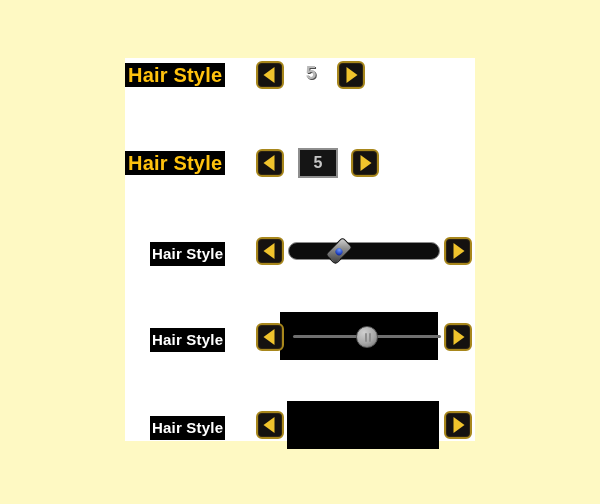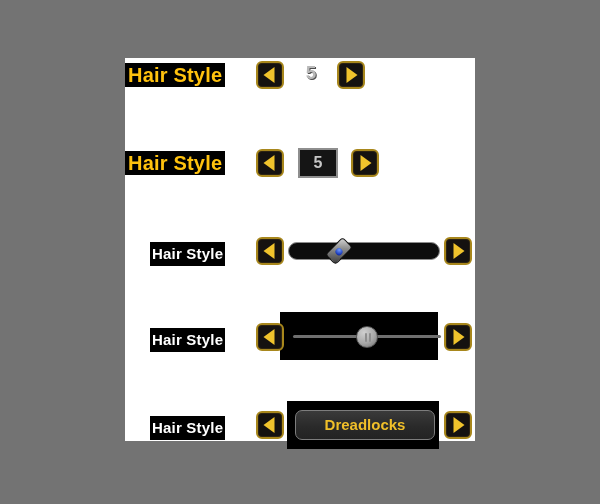--- a/index.html
+++ b/index.html
@@ -5,21 +5,21 @@
   * { box-sizing: border-box; margin: 0; padding: 0; }
   html, body {
     width: 600px; height: 504px;
     background: #000000;
     font-family: "Liberation Sans", sans-serif;
     overflow: hidden;
   }
   #stage {
     position: relative;
     width: 600px; height: 504px;
-    background: #737373;
+    background: #fef9c3;
   }
   
   #panel {
     position: absolute;
     left: 125px; top: 58px;
     width: 350px; height: 383px;
     background: #ffffff;
   }
   
   .row {
@@ -241,19 +241,18 @@
       <div class="arrow-btn arrow-right" style="left:319px;"></div>
     </div>
 
     <div class="row row-5">
       <div class="black-block" style="left:162px; top:-7px; width:152px; height:48px;"></div>
 
       <div class="label label-white" style="right:auto; left:25px; top:8px;">Hair Style</div>
 
       <div class="arrow-btn arrow-left" style="left:131px;"></div>
 
-      <div class="opt-button" style="left:170px; width:140px;">Dreadlocks</div>
 
       <div class="arrow-btn arrow-right" style="left:319px;"></div>
     </div>
 
   </div>
 </div>
 
 </body></html>

